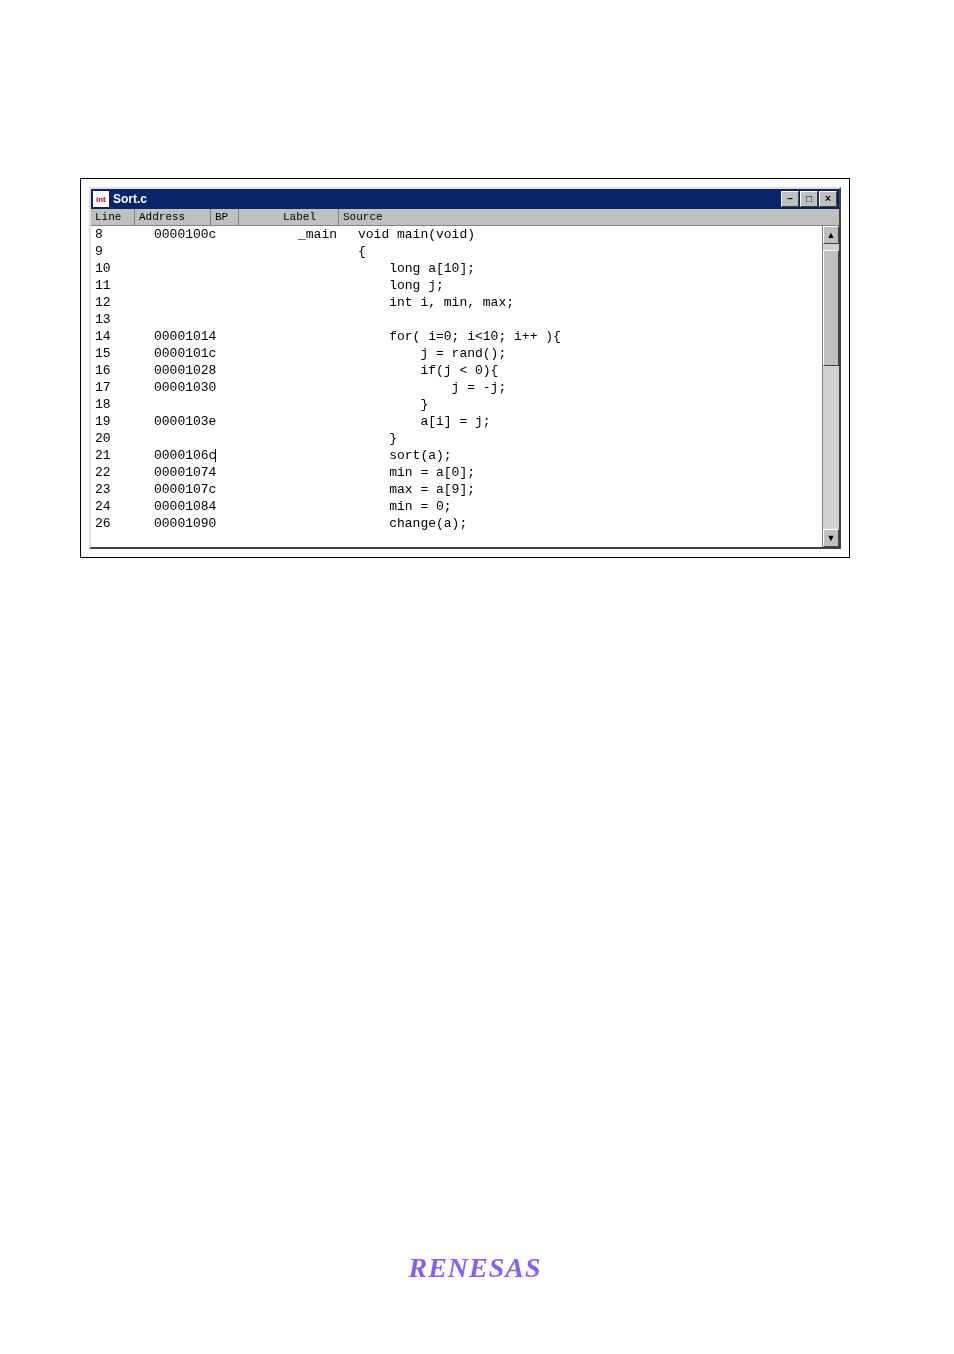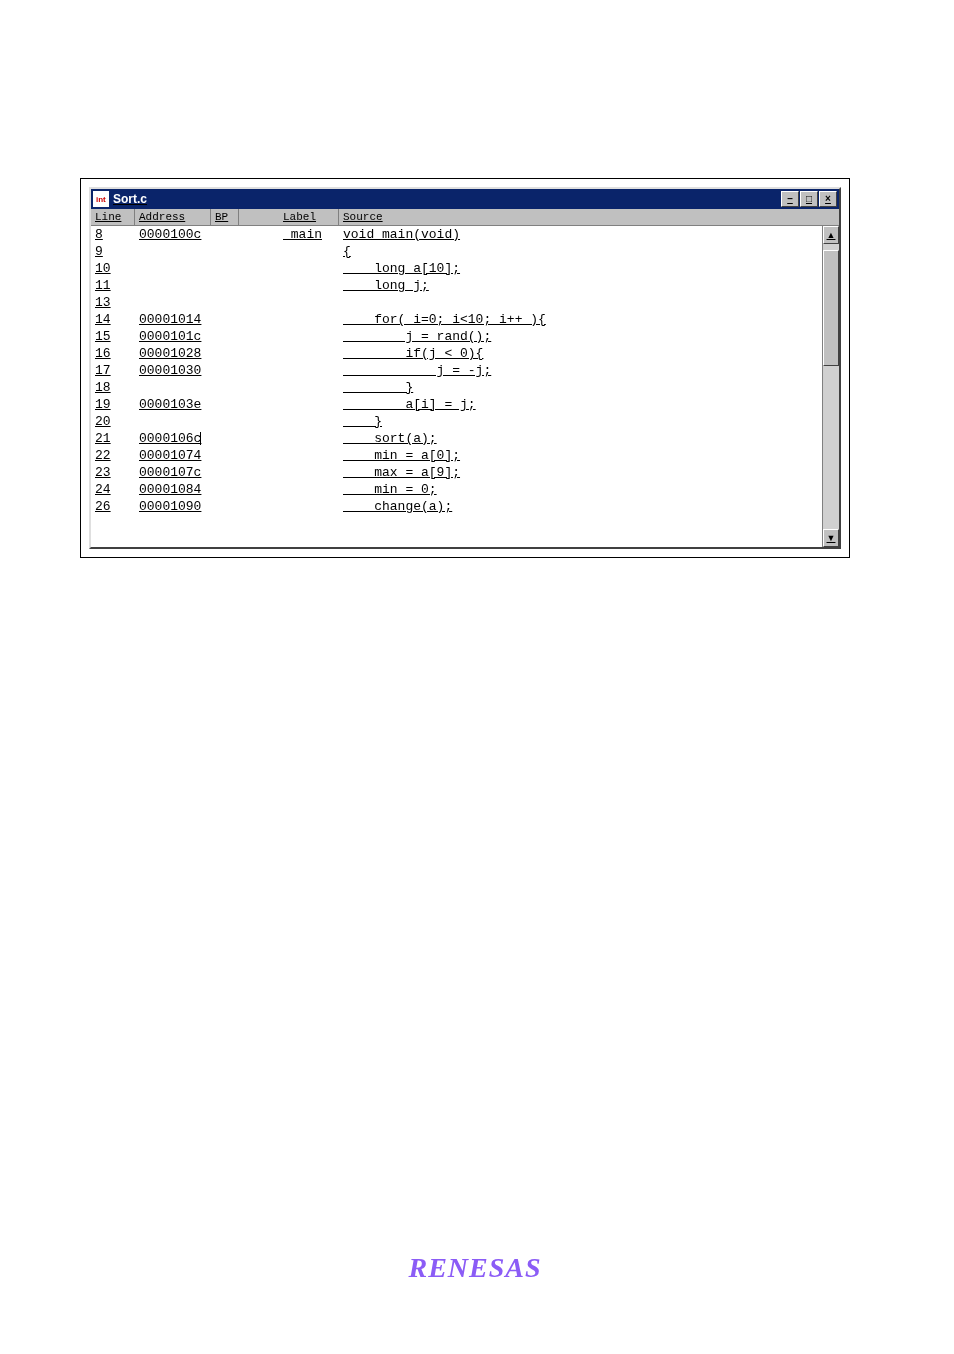--- a/index.html
+++ b/index.html
@@ -10,21 +10,20 @@
     font-size: 12px;
     color: #000;
   }
   .page {
     width: 950px;
     height: 1354px;
     position: relative;
     box-sizing: border-box;
     padding-top: 178px;
     padding-left: 80px;
-    text-decoration: underline;
   }
   .outer-frame {
     width: 770px;
     height: 380px;
     border: 1px solid #000;
     background: #fff;
     box-sizing: border-box;
     padding: 8px;
   }
   .window {
@@ -115,21 +114,21 @@
     overflow: hidden;
   }
   .code-row { display: flex; }
   .code-row > div {
     box-sizing: border-box;
     padding-left: 4px;
     overflow: hidden;
     white-space: pre;
   }
   .code-row .col-line    { text-align: left; }
-  .code-row .col-address { text-align: left; }
+  .code-row .col-address { text-align: left; margin-left: 15px; }
   .vscroll {
     width: 16px;
     background: #c0c0c0;
     display: flex;
     flex-direction: column;
     border-left: 1px solid #808080;
   }
   .vscroll .sbtn {
     height: 16px;
     background: #c0c0c0;
@@ -227,20 +226,27 @@
               <div class="col-source">    long a[10];</div>
             </div>
             <div class="code-row">
               <div class="col-line">11</div>
               <div class="col-address"></div>
               <div class="col-bp"></div>
               <div class="col-label"></div>
               <div class="col-source">    long j;</div>
             </div>
             <div class="code-row">
+              <div class="col-line">12</div>
+              <div class="col-address"></div>
+              <div class="col-bp"></div>
+              <div class="col-label"></div>
+              <div class="col-source">    int i, min, max;</div>
+            </div>
+            <div class="code-row">
               <div class="col-line">13</div>
               <div class="col-address"></div>
               <div class="col-bp"></div>
               <div class="col-label"></div>
               <div class="col-source"></div>
             </div>
             <div class="code-row">
               <div class="col-line">14</div>
               <div class="col-address">00001014</div>
               <div class="col-bp"></div>

